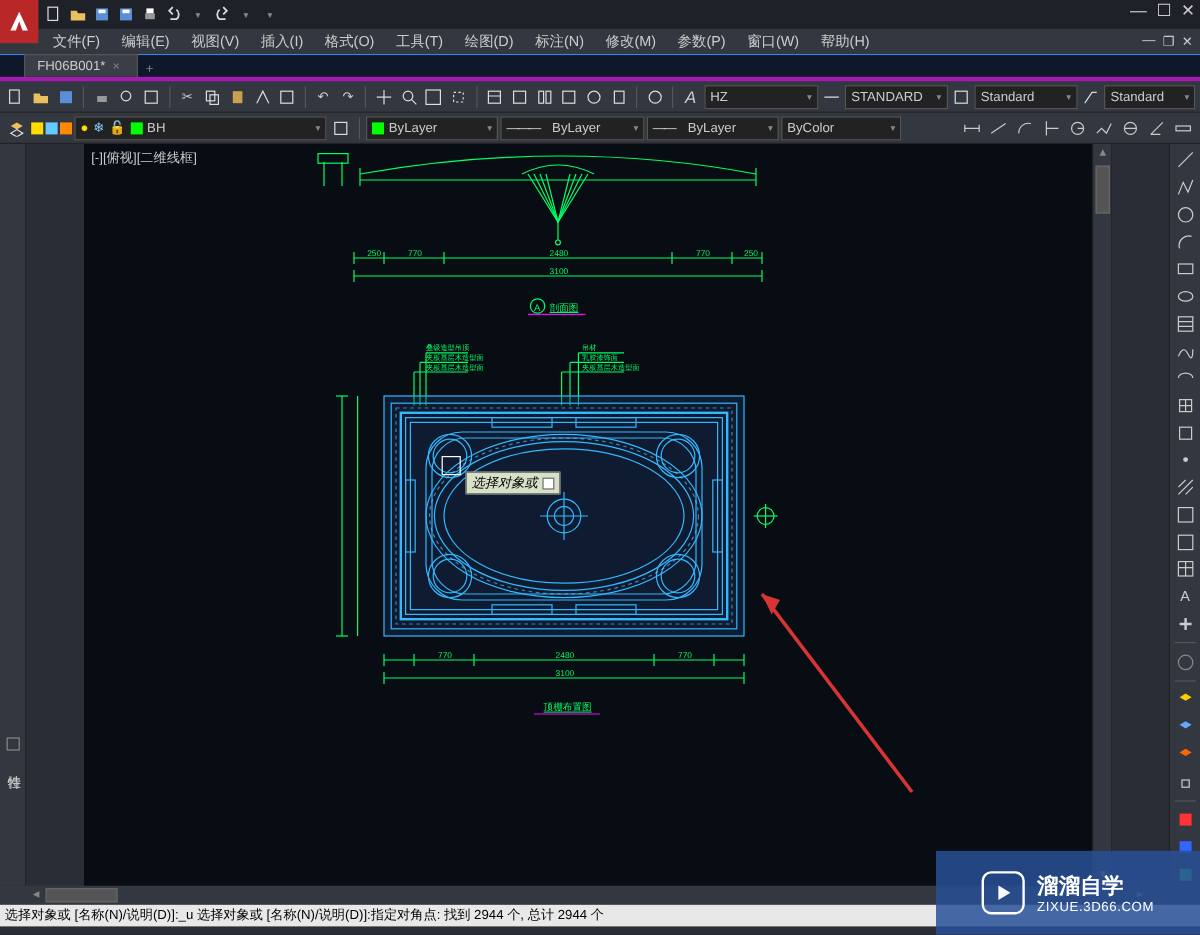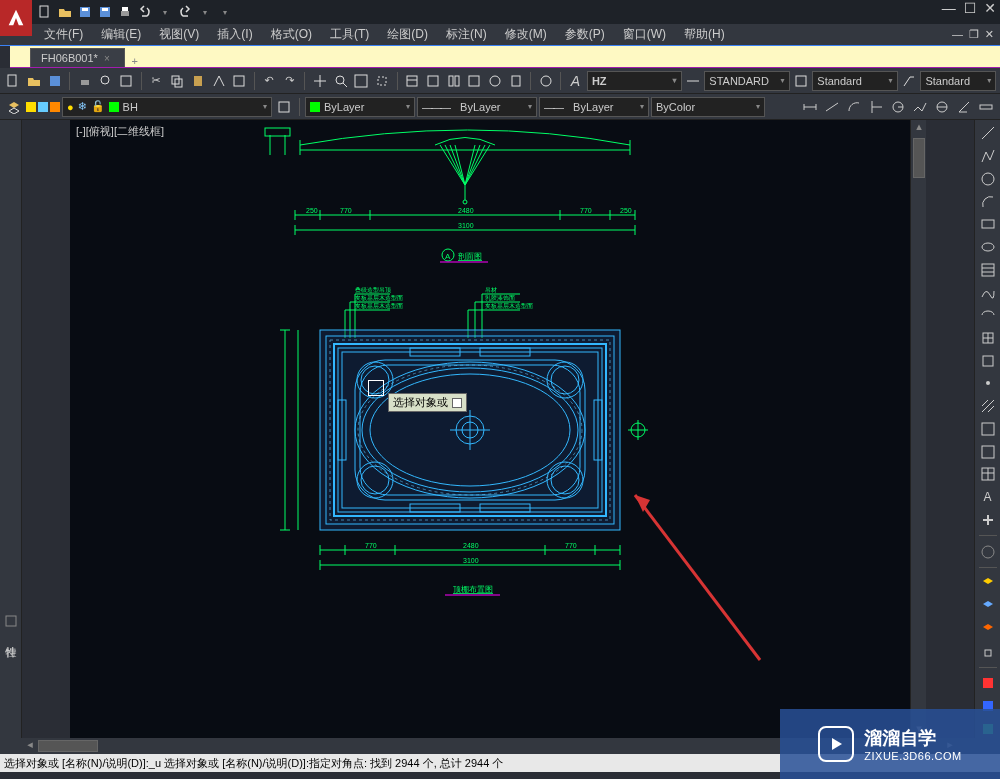--- a/index.html
+++ b/index.html
@@ -7,21 +7,21 @@
 .titlebar { height: 24px; background: #1e2228; display: flex; align-items: center; position: relative; }
 .app-logo { width: 32px; height: 36px; background: #b82828; display: flex; align-items: center; justify-content: center; position: absolute; left: 0; top: 0; z-index: 10; }
 .app-logo svg { width: 22px; height: 22px; }
 .qat { display: flex; gap: 2px; margin-left: 36px; align-items: center; height: 24px; }
 .qat .icon-btn { width: 18px; height: 18px; display: flex; align-items: center; justify-content: center; color: #ddd; }
 .title-center { position: absolute; left: 50%; transform: translateX(-50%); color: #999; font-size: 12px; }
 .win-controls { position: absolute; right: 4px; top: 0; display: flex; gap: 8px; color: #ccc; font-size: 14px; }
 .menubar { height: 22px; background: #33373f; display: flex; align-items: center; padding-left: 36px; gap: 2px; border-bottom: 1px solid #3b82f6; }
 .menubar .menu-item { padding: 2px 8px; color: #ccc; font-size: 12px; }
 .menubar-right { margin-left: auto; display: flex; gap: 6px; padding-right: 6px; color: #ccc; }
-.filetabs { height: 22px; background: #fef9c3; display: flex; align-items: flex-end; padding-left: 20px; border-bottom: 1px solid #a21caf; margin-left: 10px; }
+.filetabs { height: 22px; background: #0f172a; display: flex; align-items: flex-end; padding-left: 20px; border-bottom: 4px solid #a21caf; }
 .filetab { padding: 3px 14px 3px 10px; background: #3a3e46; border: 1px solid #555; border-bottom: none; color: #ccc; font-size: 11px; display: flex; align-items: center; gap: 6px; }
 .filetab .close { font-size: 10px; color: #888; }
 .toolbar1, .toolbar2 { height: 26px; background: #33373f; display: flex; align-items: center; padding: 0 4px; gap: 2px; border-bottom: 1px solid #222; }
 .tool-btn { width: 20px; height: 20px; display: flex; align-items: center; justify-content: center; color: #ccc; }
 .tool-sep { width: 1px; height: 18px; background: #555; margin: 0 3px; }
 .dropdown { height: 20px; background: #222; border: 1px solid #555; color: #ccc; display: flex; align-items: center; padding: 0 4px; font-size: 11px; gap: 4px; }
 .dropdown .arrow { font-size: 8px; color: #888; margin-left: auto; }
 .main-area { display: flex; height: 618px; position: relative; gap: 48px; }
 .left-dock { width: 22px; background: #33373f; border-right: 1px solid #222; display: flex; flex-direction: column; align-items: center; justify-content: flex-end; padding-bottom: 100px; }
 .left-dock-label { writing-mode: vertical-rl; color: #ccc; font-size: 11px; }
@@ -248,21 +248,21 @@
       </svg>
     </span>
   <div class="tool-sep"></div>
   <span class="tool-btn">
       <svg width="14" height="14">
         <circle cx="7" cy="7" r="5" fill="none" stroke="#ddd"></circle>
       </svg>
     </span>
   <div class="tool-sep"></div>
   <span class="tool-btn" style="font-size:14px;font-style:italic;">A</span>
-  <div class="dropdown" style="width:100px;font-weight:bold;">
+  <div class="dropdown" style="width:100px;">
       <span>HZ</span>
       <span class="arrow">▾</span>
     </div>
   <span class="tool-btn">
       <svg width="14" height="14">
         <line x1="1" y1="7" x2="13" y2="7" stroke="#ddd"></line>
       </svg>
     </span>
   <div class="dropdown" style="width:90px;">
       <span>STANDARD</span>
@@ -318,21 +318,21 @@
     <span class="color-swatch" style="background:#00ff00;"></span>
     <span>ByLayer</span>
       <span class="arrow">▾</span>
   </div>
   <div class="dropdown" style="width:120px;">
     <span style="letter-spacing:-2px;">———</span>&nbsp;<span>ByLayer</span><span class="arrow">▾</span>
   </div>
   <div class="dropdown" style="width:110px;">
     <span style="letter-spacing:-2px;">——</span>&nbsp;<span>ByLayer</span><span class="arrow">▾</span>
   </div>
-  <div class="dropdown" style="width:114px;">
+  <div class="dropdown" style="width:100px;">
     <span>ByColor</span>
       <span class="arrow">▾</span>
   </div>
   <div style="margin-left:auto;display:flex;gap:2px;">
     <span class="tool-btn">
         <svg width="16" height="16">
           <line x1="2" y1="8" x2="14" y2="8" stroke="#ccc"></line>
           <line x1="2" y1="5" x2="2" y2="11" stroke="#ccc"></line>
           <line x1="14" y1="5" x2="14" y2="11" stroke="#ccc"></line>
         </svg>
@@ -536,21 +536,21 @@
       </g>
 
       <g>
         <line x1="690" y1="540" x2="565" y2="375" stroke="#d73434" stroke-width="3"></line>
         <polygon points="565,375 580,380 573,392" fill="#d73434"></polygon>
       </g>
     </svg>
 
     <div class="crosshair-box" style="left:298px; top:260px;"></div>
 
-    <div class="tooltip-box" style="left:318px; top:273px;">
+    <div class="tooltip-box" style="left:318px; top:273px;font-style:italic;">
       <span>选择对象或</span>
       <span style="width:10px;height:10px;border:1px solid #666;background:#fff;"></span>
     </div>
 
     <div class="scrollbar-v">
       <div style="position:absolute;top:0;left:0;width:16px;height:16px;text-align:center;color:#888;">▴</div>
       <div class="thumb" style="top:18px;height:40px;"></div>
       <div style="position:absolute;bottom:0;left:0;width:16px;height:16px;text-align:center;color:#888;">▾</div>
     </div>
   </div>

